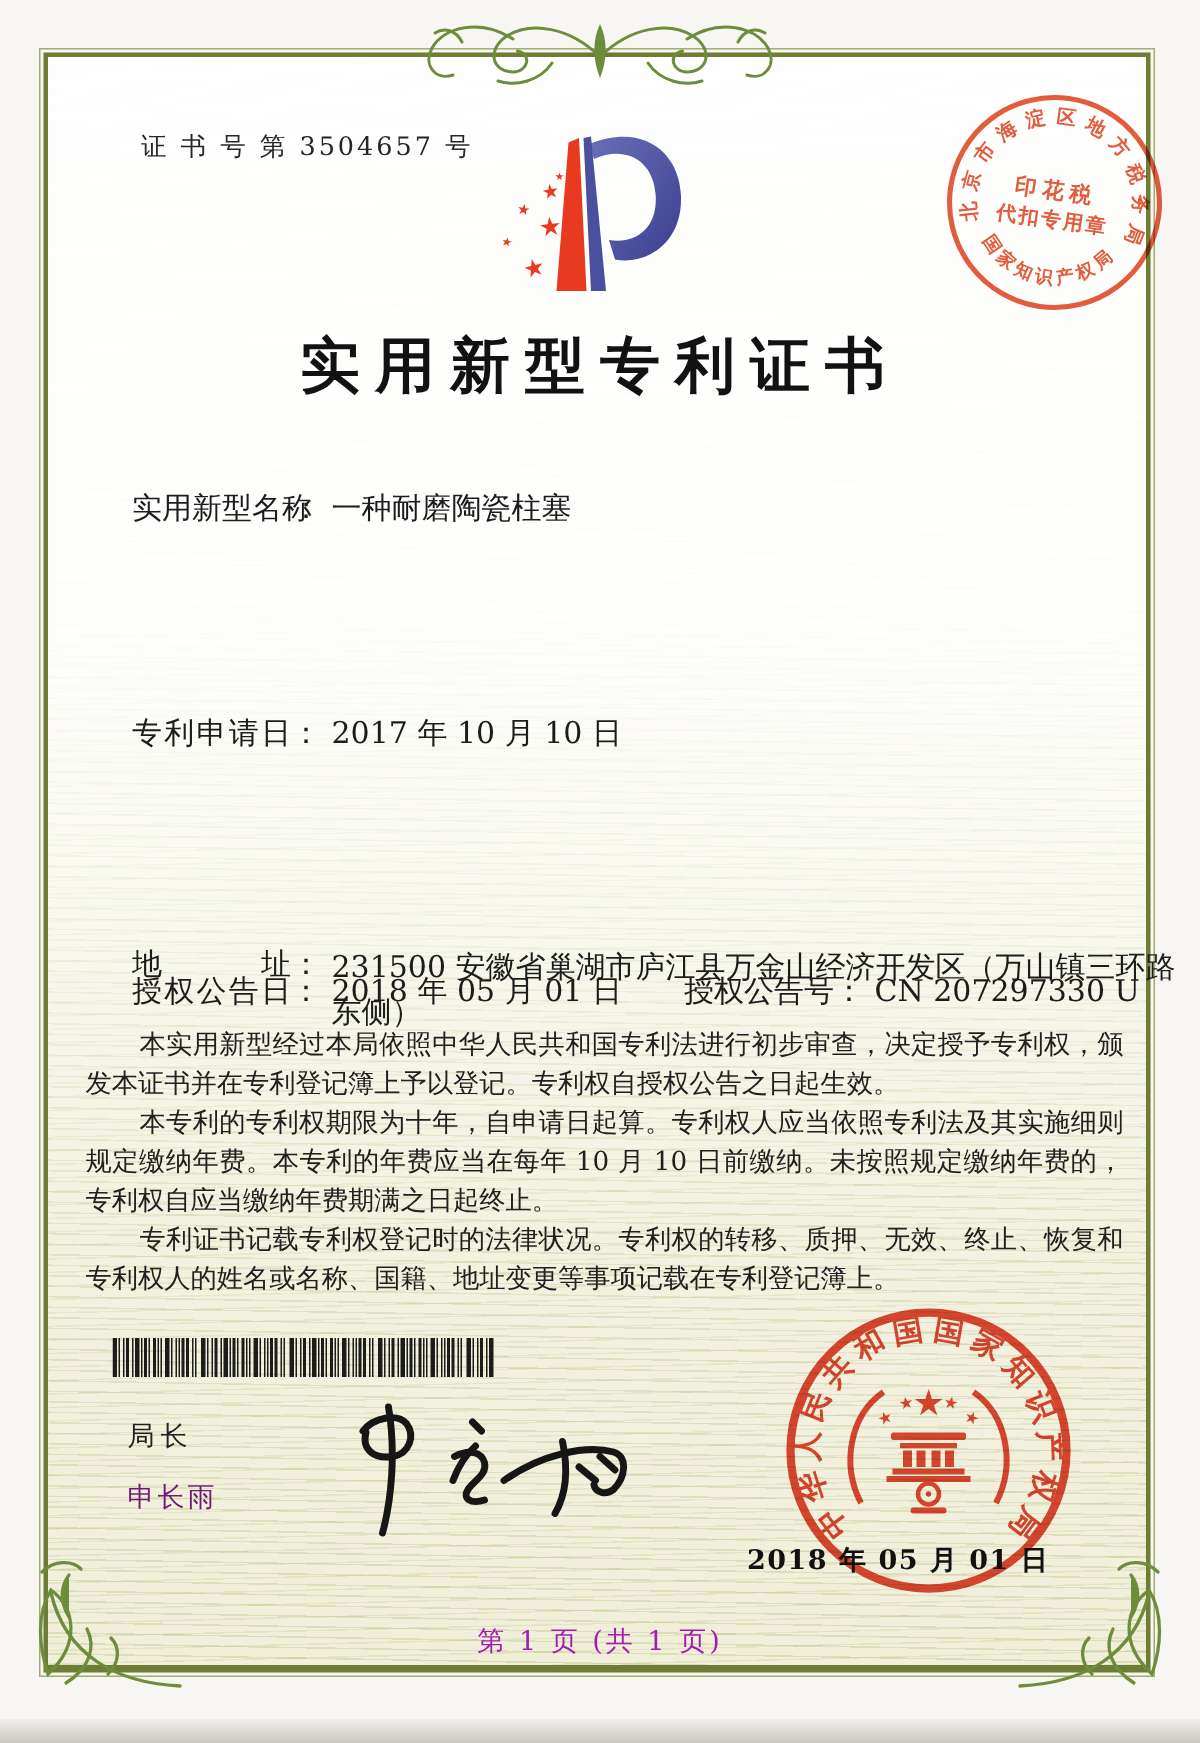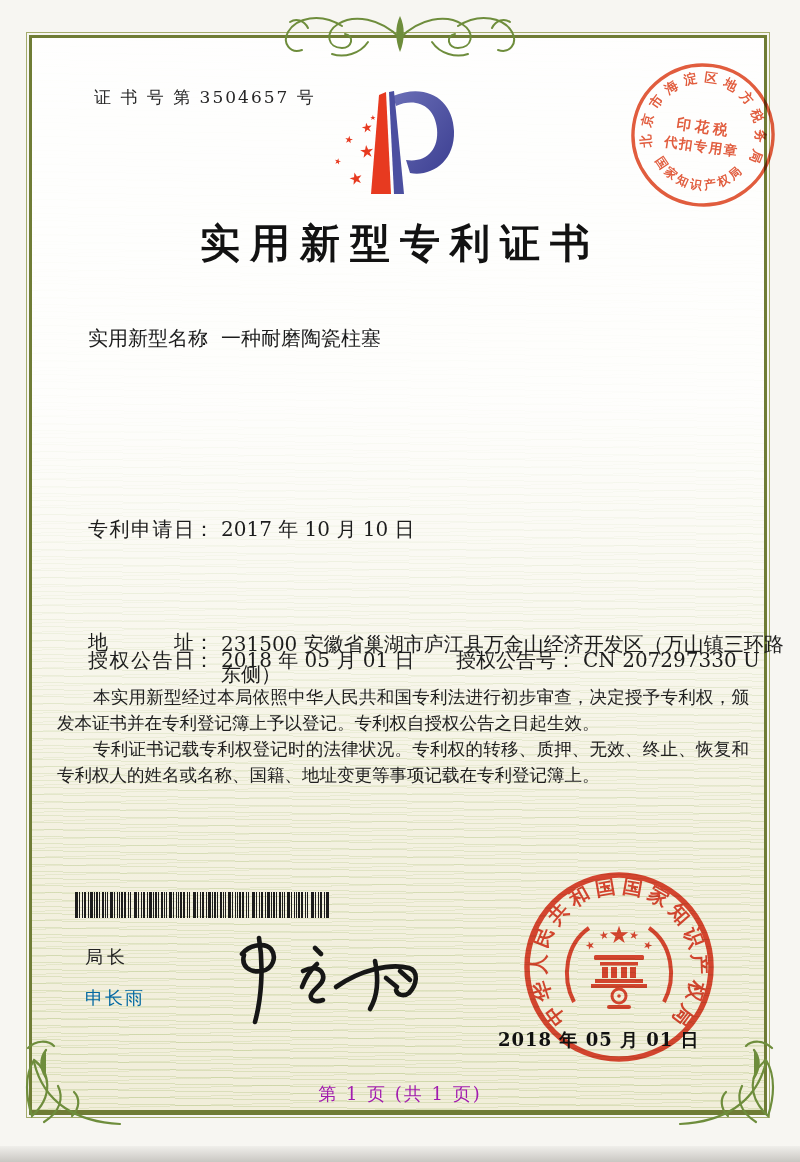--- a/index.html
+++ b/index.html
@@ -27,21 +27,21 @@
   .fvalue{margin-left:7px;}
   .addr-row{white-space:normal;display:flex;margin-top:40px;}
   .addr-row .fvalue{width:566px;line-height:30px;}
   .grant2{position:absolute;left:368px;top:0;white-space:nowrap;}
   .body-text{position:absolute;left:57px;top:684px;width:692px;font-size:17.5px;
     line-height:26px;color:#202020;text-align:justify;}
   .body-text p{margin:0;text-indent:36px;}
   .signer-title{position:absolute;left:85px;top:945px;font-size:18px;letter-spacing:4px;
     color:#222;font-family:"DejaVu Sans","Liberation Sans",sans-serif;}
   .signer-name{position:absolute;left:85px;top:986px;font-size:18px;letter-spacing:2px;
-    color:#0369a1;font-family:"DejaVu Sans","Liberation Sans",sans-serif;}
+    color:#701a75;font-family:"DejaVu Sans","Liberation Sans",sans-serif;}
   .seal-date{position:absolute;left:498px;top:1028px;font-size:18px;font-weight:600;
     letter-spacing:1px;color:#111;}
   .footer{position:absolute;left:0;right:0;top:1082px;text-align:center;font-size:18px;
     letter-spacing:2px;color:#a21caf;}
   
   .logo-svg{position:absolute;left:323px;top:76px;}
   .tax-stamp-svg{position:absolute;left:628px;top:60px;opacity:.93;transform:rotate(8deg);
     mix-blend-mode:multiply;}
   .seal-svg{position:absolute;left:518px;top:866px;opacity:.93;mix-blend-mode:multiply;}
   .barcode-svg{position:absolute;left:75px;top:892px;}
@@ -151,37 +151,38 @@
       </g>
     <text class="tax-center" x="75" y="72" font-size="14.5" letter-spacing="4" text-anchor="middle">印花税</text>
     <text class="tax-center" x="75" y="91" font-size="13.5" letter-spacing="1.5" text-anchor="middle">代扣专用章</text>
   </svg>
 
   <div class="title">实用新型专利证书</div>
 
   <div class="row" style="top:325px">
     <span class="flabel">实用新型名称</span><span>：</span><span class="fvalue">一种耐磨陶瓷柱塞</span>
   </div>
-  <div class="row" style="top:516px">
+  <div class="row" style="top:475px">
     <span class="flabel">专利申请日</span><span>：</span><span class="fvalue">2017 年 10 月 10 日</span>
   </div>
   <div class="row addr-row" style="top:589px">
     <span class="flabel">地址</span>
       <span>：</span>
       <span class="fvalue">231500 安徽省巢湖市庐江县万金山经济开发区（万山镇三环路东侧）</span>
   </div>
   <div class="row" style="top:647px">
     <span class="flabel">授权公告日</span><span>：</span><span class="fvalue">2018 年 05 月 01 日</span>
     <span class="grant2">
       <span>授权公告号</span><span>：</span><span class="fvalue">CN 207297330 U</span>
     </span>
   </div>
 
   <div class="body-text">
     <p>本实用新型经过本局依照中华人民共和国专利法进行初步审查，决定授予专利权，颁发本证书并在专利登记簿上予以登记。专利权自授权公告之日起生效。</p>
+    <p>本专利的专利权期限为十年，自申请日起算。专利权人应当依照专利法及其实施细则规定缴纳年费。本专利的年费应当在每年 10 月 10 日前缴纳。未按照规定缴纳年费的，专利权自应当缴纳年费期满之日起终止。</p>
     <p>专利证书记载专利权登记时的法律状况。专利权的转移、质押、无效、终止、恢复和专利权人的姓名或名称、国籍、地址变更等事项记载在专利登记簿上。</p>
   </div>
 
   <svg id="barcode" class="barcode-svg" width="258" height="27" viewBox="0 0 258 27">
       <rect x="0" y="0" width="3" height="26" fill="#1c1c1c"></rect>
       <rect x="4" y="0" width="1" height="26" fill="#1c1c1c"></rect>
       <rect x="7" y="0" width="1" height="26" fill="#1c1c1c"></rect>
       <rect x="9" y="0" width="2" height="26" fill="#1c1c1c"></rect>
       <rect x="13" y="0" width="1" height="26" fill="#1c1c1c"></rect>
       <rect x="15" y="0" width="3" height="26" fill="#1c1c1c"></rect>

